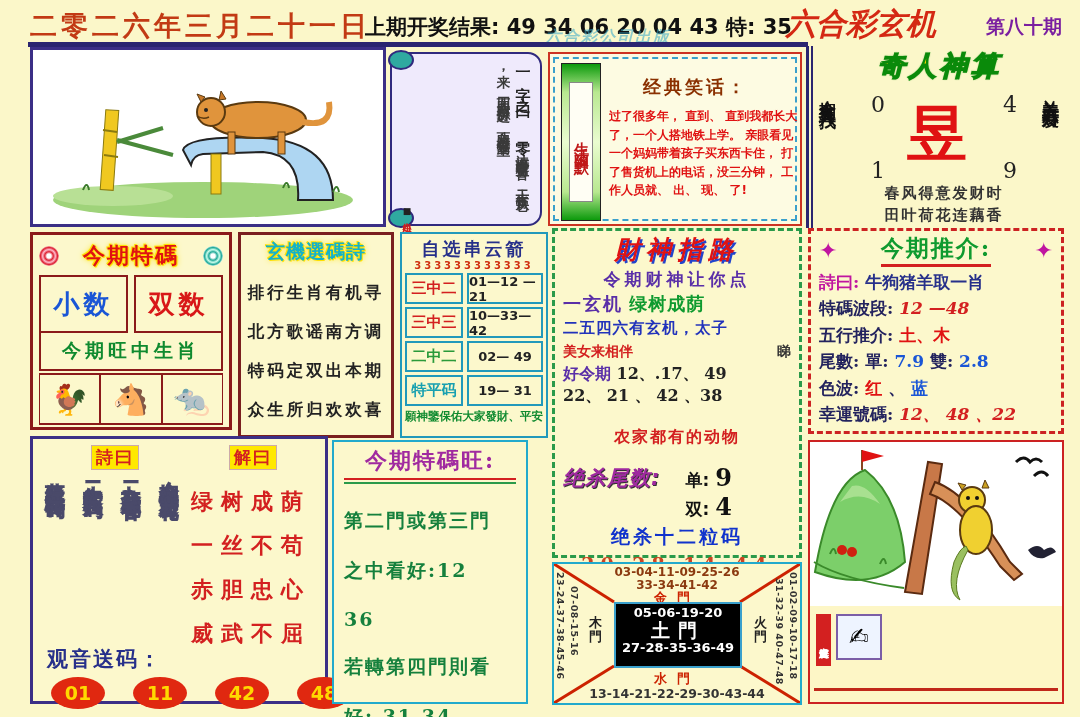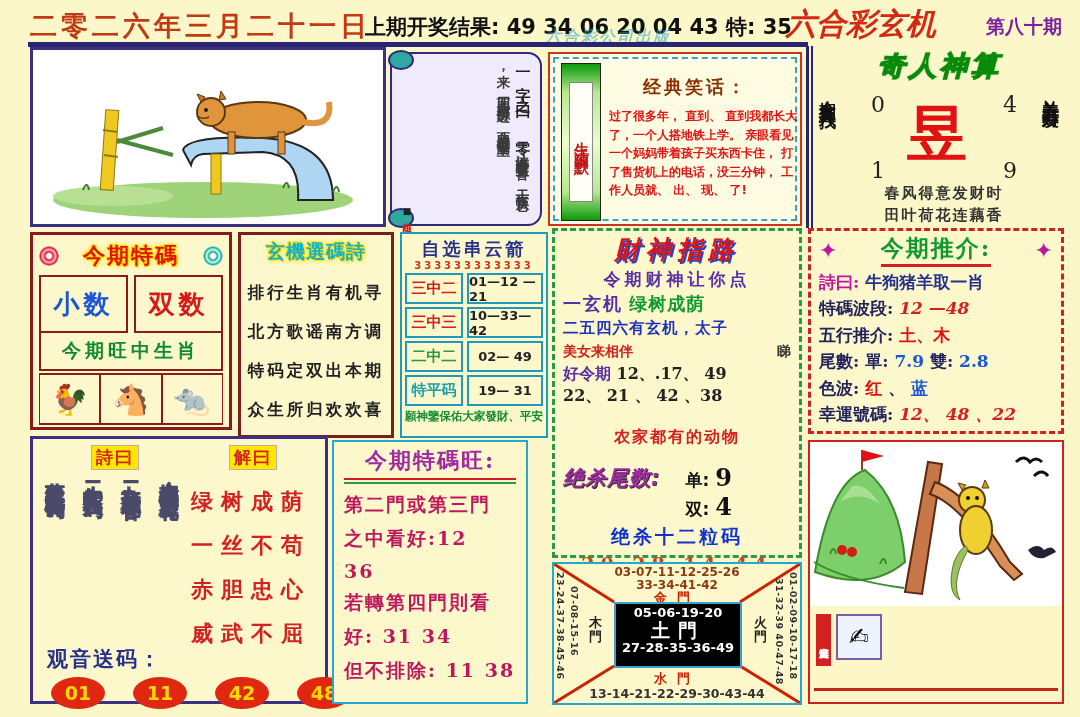--- a/index.html
+++ b/index.html
@@ -114,21 +114,21 @@
   .jie-lines { position:absolute; left:158px; top:48px; }
   .jie-line { font-size:22px; font-weight:bold; color:#d32020; letter-spacing:8px; margin-bottom:14px; font-family:"DejaVu Serif",serif; }
   .guanyin { position:absolute; left:14px; top:206px; font-size:21px; font-weight:bold; color:#27308a; letter-spacing:2px; }
   .balls { position:absolute; left:18px; top:238px; display:flex; gap:28px; }
   .ball { width:54px; height:32px; background:#e02810; border-radius:50%; display:flex; align-items:center; justify-content:center; color:#ffd900; font-size:19px; font-weight:bold; }
 
   .wangbox { left:332px; top:440px; width:196px; height:264px; border:2px solid #22aacc; background:#fcf8cc; padding:4px 10px; }
   .wang-title { font-size:22px; font-weight:bold; color:#a02aa0; letter-spacing:2px; text-align:center; font-family:"DejaVu Serif",serif;}
   .wang-rule { height:2px; background:#d32020; margin-top:2px; }
   .wang-rule2 { height:2px; background:#2a9a4a; margin-top:2px; margin-bottom:6px; }
-  .wang-line { font-size:19px; font-weight:bold; color:#be185d; letter-spacing:2px; margin-top:8px; font-family:"DejaVu Serif",serif; }
+  .wang-line { font-size:19px; font-weight:bold; color:#15803d; letter-spacing:2px; margin-top:24px; font-family:"DejaVu Serif",serif; }
 
   .gates { left:552px; top:562px; width:250px; height:143px; border:2px solid #22aacc; background:#fcf8cc; }
   .gates svg { position:absolute; left:0; top:0; }
   .g-top1 { position:absolute; left:0; right:0; top:1px; text-align:center; font-size:12px; font-weight:bold; color:#8b3a10; }
   .g-top2 { position:absolute; left:0; right:0; top:14px; text-align:center; font-size:12px; font-weight:bold; color:#8b3a10; }
   .g-gold { position:absolute; left:0; right:0; top:25px; text-align:center; font-size:13px; font-weight:bold; color:#cc2200; letter-spacing:10px; }
   .g-center { position:absolute; left:60px; top:38px; width:128px; height:66px; background:#000000; border:2px solid #3aa0cc; text-align:center; color:#fff; }
   .g-ct { font-size:13px; font-weight:bold; margin-top:1px; }
   .g-earth { font-size:19px; font-weight:bold; letter-spacing:8px; line-height:20px; font-family:"DejaVu Serif",serif; }
   .g-cb { font-size:13px; font-weight:bold; }
@@ -375,21 +375,21 @@
     <div class="wang-line">但不排除: 11 38</div>
   </div>
 
   <div class="abs gates">
     <svg width="246" height="139" viewBox="0 0 246 139">
       <line x1="0" y1="0" x2="60" y2="38" stroke="#cc2200" stroke-width="3"></line>
       <line x1="246" y1="0" x2="186" y2="38" stroke="#cc2200" stroke-width="3"></line>
       <line x1="0" y1="139" x2="60" y2="102" stroke="#cc2200" stroke-width="3"></line>
       <line x1="246" y1="139" x2="186" y2="102" stroke="#cc2200" stroke-width="3"></line>
     </svg>
-    <div class="g-top1">03-07-11-12-25-26</div>
+    <div class="g-top1">03-04-11-09-25-26</div>
     <div class="g-top2">33-34-41-42</div>
     <div class="g-gold">金門</div>
     <div class="g-vert" style="left:1px; top:8px;">23-24-37-38-45-46</div>
     <div class="g-vert" style="left:15px; top:22px;">07-08-15-16</div>
     <div class="g-gate-v" style="left:34px; top:52px;">木門</div>
     <div class="g-vert" style="right:1px; top:8px;">01-02-09-10-17-18</div>
     <div class="g-vert" style="right:15px; top:14px;">31-32-39 40-47-48</div>
     <div class="g-gate-v" style="right:32px; top:52px;">火門</div>
     <div class="g-center">
       <div class="g-ct">05-06-19-20</div>

